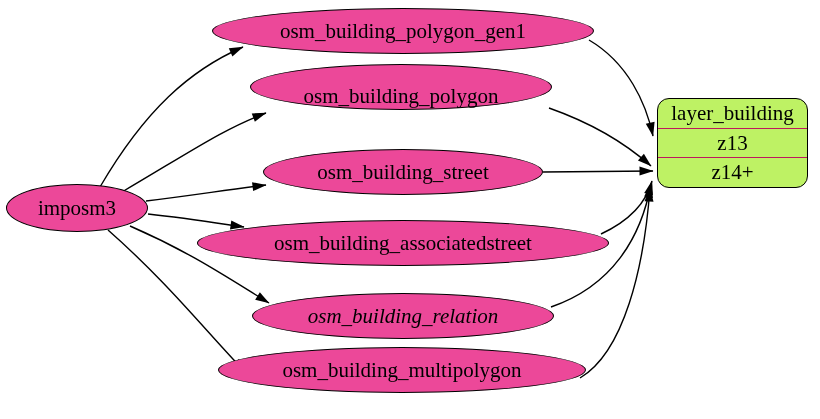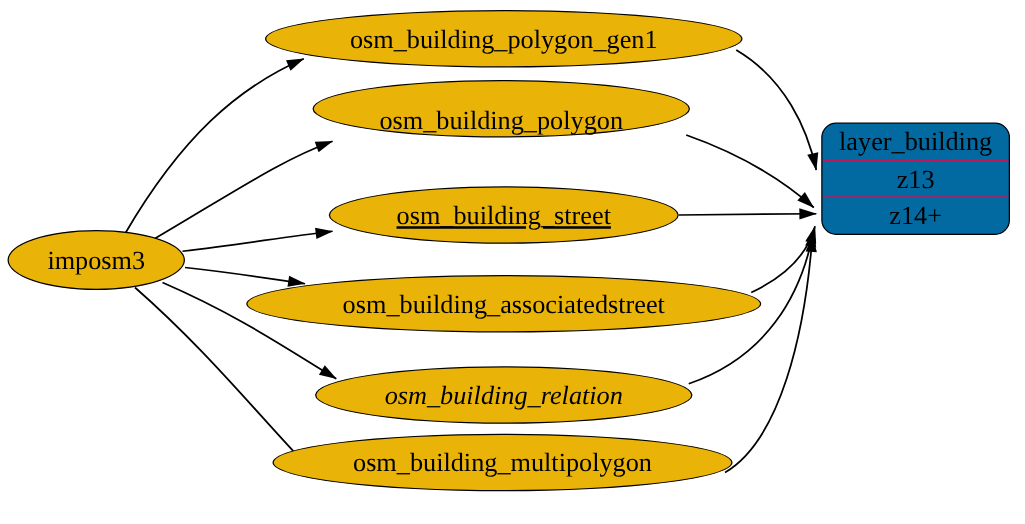--- a/index.html
+++ b/index.html
@@ -20,21 +20,21 @@
   .edge {
     fill: none;
     stroke: #000000;
     stroke-width: 1.4;
   }
   .ellipse-node {
     position: absolute;
     box-sizing: border-box;
     border: 1.5px solid #000000;
     border-radius: 50%;
-    background: #eab308;
+    background: #ec4899;
     display: flex;
     align-items: center;
     justify-content: center;
     font-size: 21px;
     white-space: nowrap;
   }
   .record-node {
     position: absolute;
     box-sizing: border-box;
     border: 1.5px solid #000000;
@@ -86,37 +86,37 @@
   </div>
 
   <div class="ellipse-node" style="left:212px; top:8px; width:382px; height:46px;">
     <span>osm_building_polygon_gen1</span>
   </div>
 
   <div class="ellipse-node" style="left:250px; top:64px; width:302px; height:46px;align-items:flex-end;">
     <span>osm_building_polygon</span>
   </div>
 
-  <div class="ellipse-node" style="left:263px; top:149px; width:280px; height:46px;text-decoration:underline;">
+  <div class="ellipse-node" style="left:263px; top:149px; width:280px; height:46px;">
     <span>osm_building_street</span>
   </div>
 
   <div class="ellipse-node" style="left:197px; top:220px; width:412px; height:46px;">
     <span>osm_building_associatedstreet</span>
   </div>
 
   <div class="ellipse-node" style="left:252px; top:293px; width:302px; height:46px;font-style:italic;">
     <span>osm_building_relation</span>
   </div>
 
   <div class="ellipse-node" style="left:218px; top:347px; width:368px; height:46px;">
     <span>osm_building_multipolygon</span>
   </div>
 
-  <div class="record-node" style="left:657px; top:98px; width:151px; height:90px; background:#0369a1;justify-content:space-between;">
+  <div class="record-node" style="left:657px; top:98px; width:151px; height:90px; background:#bef264;justify-content:space-between;">
     <div class="record-row">
       <span>layer_building</span>
     </div>
     <div class="record-row">
       <span>z13</span>
     </div>
     <div class="record-row">
       <span>z14+</span>
     </div>
   </div>

